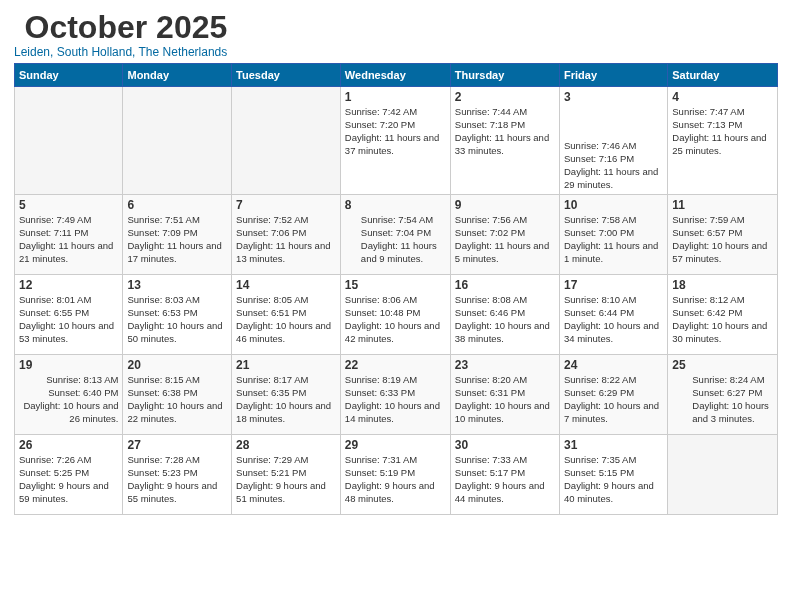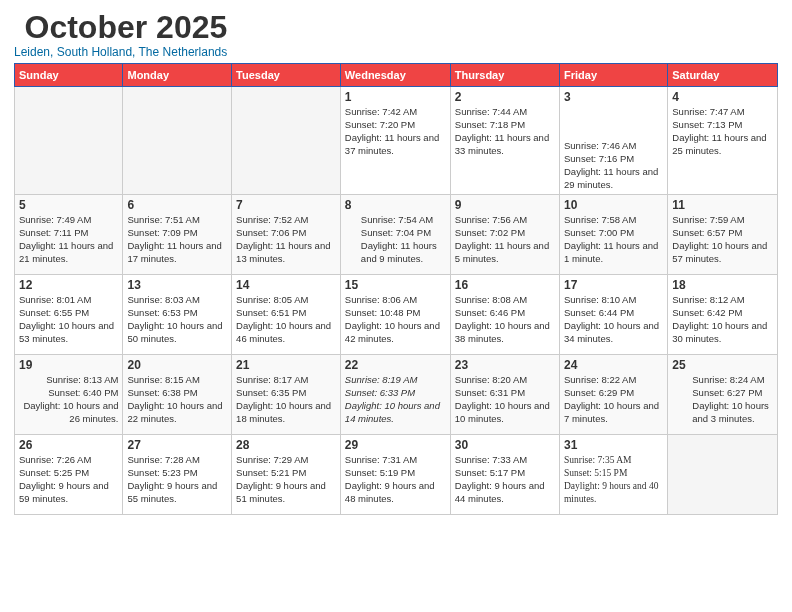--- a/index.html
+++ b/index.html
@@ -52,21 +52,21 @@
       font-size: 12px;
       color: #0369a1;
     }
     .calendar {
       width: 100%;
       border-collapse: collapse;
       border: 1px solid #ccc;
       font-size: 10px;
     }
     .calendar th {
-      background-color: #ef4444;
+      background-color: #0369a1;
       color: #fff;
       padding: 5px 4px;
       text-align: left;
       font-size: 11px;
       font-weight: bold;
       border: 1px solid #2a5aaf;
     }
     .calendar td {
       border: 1px solid #ccc;
       vertical-align: top;
@@ -254,21 +254,21 @@
 Daylight: 10 hours and 22 minutes.</div>
           </td>
           <td>
             <span class="day-num">21</span>
             <div class="day-info" style="white-space: pre-line;">Sunrise: 8:17 AM
 Sunset: 6:35 PM
 Daylight: 10 hours and 18 minutes.</div>
           </td>
           <td>
             <span class="day-num">22</span>
-            <div class="day-info" style="white-space: pre-line; font-style: italic;">Sunrise: 8:19 AM
+            <div class="day-info" style="white-space: pre-line;">Sunrise: 8:19 AM
 Sunset: 6:33 PM
 Daylight: 10 hours and 14 minutes.</div>
           </td>
           <td>
             <span class="day-num">23</span>
             <div class="day-info" style="white-space: pre-line;">Sunrise: 8:20 AM
 Sunset: 6:31 PM
 Daylight: 10 hours and 10 minutes.</div>
           </td>
           <td>
@@ -310,21 +310,21 @@
 Daylight: 9 hours and 48 minutes.</div>
           </td>
           <td>
             <span class="day-num">30</span>
             <div class="day-info" style="white-space: pre-line;">Sunrise: 7:33 AM
 Sunset: 5:17 PM
 Daylight: 9 hours and 44 minutes.</div>
           </td>
           <td>
             <span class="day-num">31</span>
-            <div class="day-info" style="white-space: pre-line; font-family: Liberation Serif, serif;">Sunrise: 7:35 AM
+            <div class="day-info" style="white-space: pre-line;">Sunrise: 7:35 AM
 Sunset: 5:15 PM
 Daylight: 9 hours and 40 minutes.</div>
           </td>
           <td class="empty"></td>
         </tr>
       </tbody>
   </table>
 </div>
 
 </body></html>

